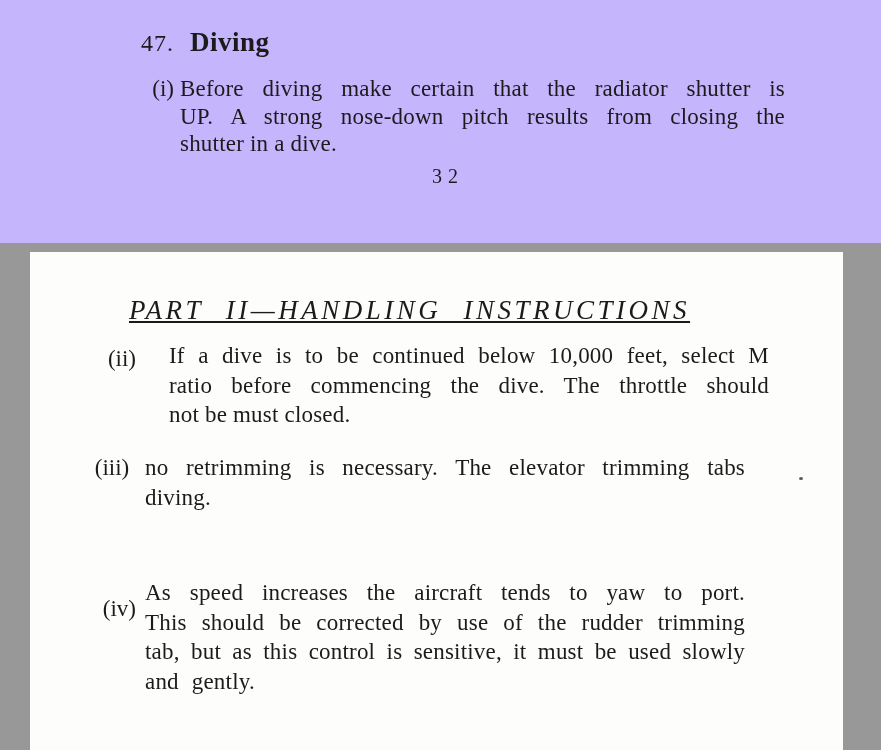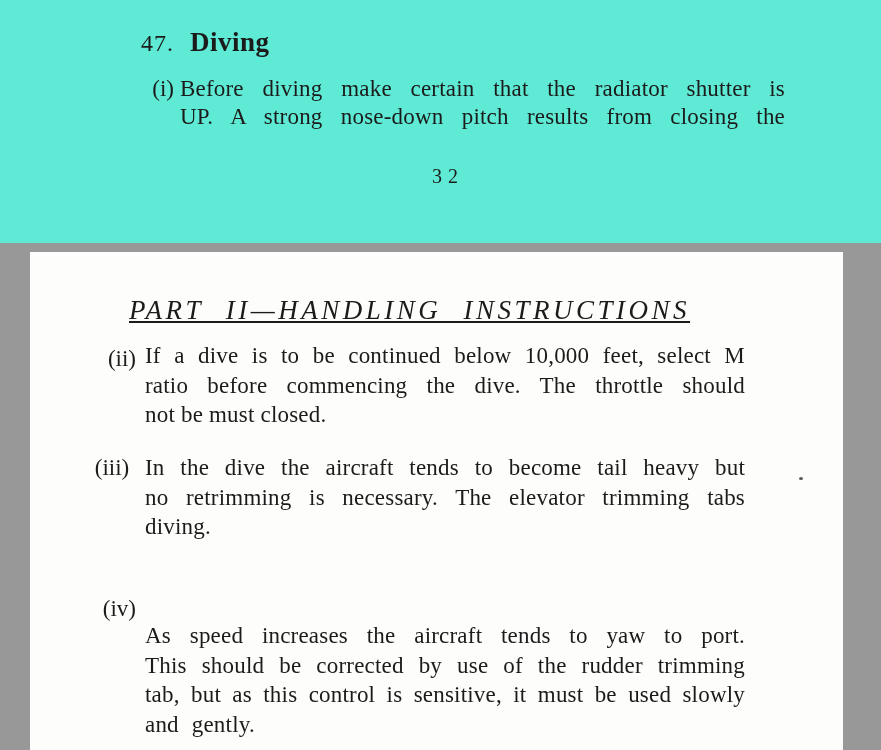--- a/index.html
+++ b/index.html
@@ -1,20 +1,20 @@
 <!DOCTYPE html>
 <html><head>
 <meta charset="utf-8">
 <style>
   html,body { margin:0; padding:0; }
   .screen {
     position: relative;
     width: 881px;
     height: 750px;
-    background: #5eead4;
+    background: #c4b5fd;
     overflow: hidden;
     font-family: "Liberation Serif", serif;
     color: #1b1b1b;
   }
 
   
   .p1-heading {
     position: absolute;
     top: 27px; left: 141px;
     font-size: 24px;
@@ -95,23 +95,23 @@
     font-size: 23px;
     line-height: 29.6px;
   }
   .p2-body {
     position: absolute;
     left: 145px;
     width: 600px;
     font-size: 23px;
     line-height: 29.6px;
   }
-  .item2 .p2-label { top: 344px; } .item2 .p2-body { top: 341px; }
+  .item2 .p2-label { top: 344px; } .item2 .p2-body { top: 341px; margin-left: 24px; }
   .item3 .p2-label { top: 453px; text-align: center; } .item3 .p2-body { top: 453px; }
-  .item4 .p2-label { top: 594px; } .item4 .p2-body { top: 621px; }
+  .item4 .p2-label { top: 594px; } .item4 .p2-body { top: 578px; }
 
   .ink-dot {
     position: absolute;
     left: 799px; top: 477px;
     width: 4px; height: 3px;
     background: #5a5a5a;
     border-radius: 50%;
   }
 </style>
 </head>
@@ -122,20 +122,21 @@
   <div>
     <div class="p1-heading">
       <span class="sec-num">47.</span><span class="sec-title">Diving</span>
     </div>
 
     <div class="p1-item-label">(i)</div>
 
     <div class="p1-body">
       <div class="line jl">Before diving make certain that the radiator shutter is</div>
       <div class="line jl">UP. A strong nose-down pitch results from closing the</div>
+      <div class="line ll">shutter in a dive.</div>
     </div>
 
     <div class="p1-pagenum">32</div>
   </div>
 
   <div class="frame"></div>
 
   <div class="page2"></div>
 
   <div class="p2-heading">PART II—HANDLING INSTRUCTIONS</div>
@@ -145,21 +146,20 @@
     <div class="p2-body">
       <div class="line jl">If a dive is to be continued below 10,000 feet, select M</div>
       <div class="line jl">ratio before commencing the dive. The throttle should</div>
       <div class="line ll">not be must closed.</div>
     </div>
   </div>
 
   <div class="item3">
     <div class="p2-label">(iii)</div>
     <div class="p2-body">
-      <div class="line jl">In the dive the aircraft tends to become tail heavy but</div>
       <div class="line jl">no retrimming is necessary. The elevator trimming tabs</div>
       <div class="line ll">diving.</div>
     </div>
   </div>
 
   <div class="item4">
     <div class="p2-label">(iv)</div>
     <div class="p2-body">
       <div class="line jl">As speed increases the aircraft tends to yaw to port.</div>
       <div class="line jl">This should be corrected by use of the rudder trimming</div>

